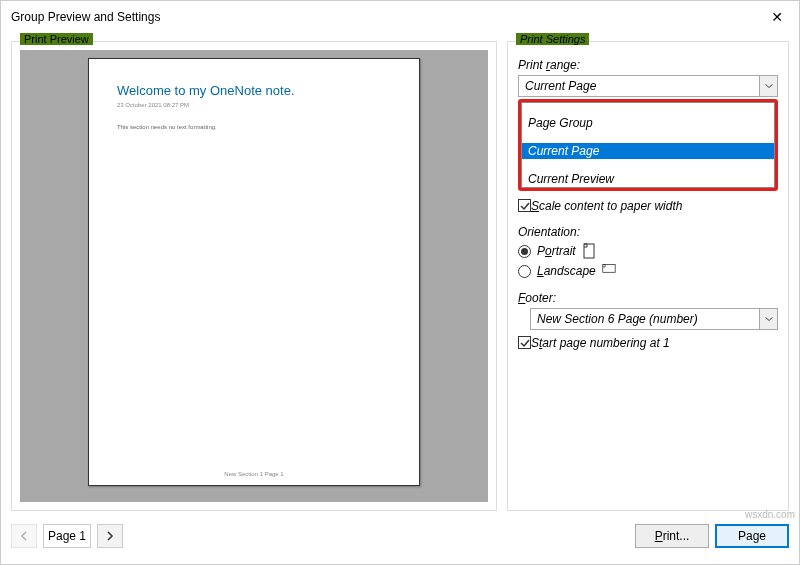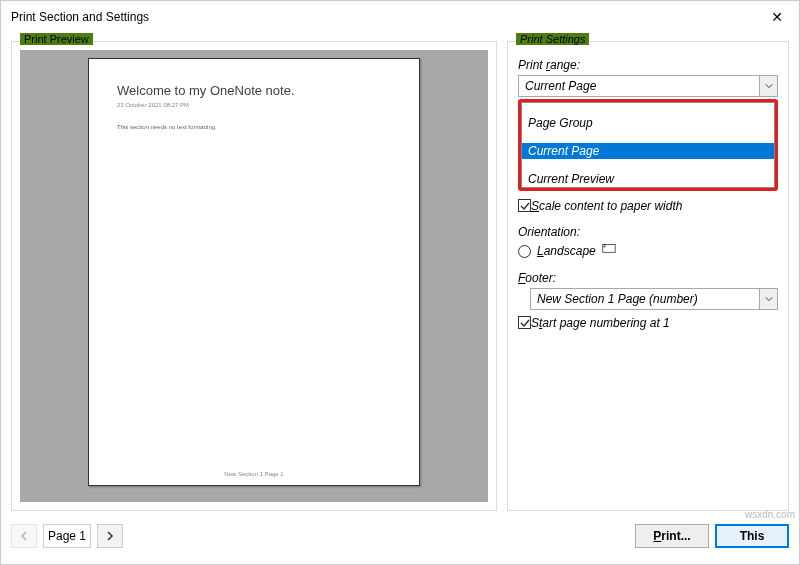--- a/index.html
+++ b/index.html
@@ -8,21 +8,21 @@
 .titlebar { height: 32px; display: flex; align-items: center; padding: 0 10px; background: #fff; position: relative; font-size: 12px; }
 .titlebar-title { flex: 1; }
 .close-x { width: 40px; height: 30px; display: flex; align-items: center; justify-content: center; cursor: pointer; font-size: 14px; font-family: Arial; position: absolute; right: 2px; top: 1px; }
 .body { flex: 1; display: flex; padding: 8px 10px 4px 10px; gap: 10px; }
 .groupbox { border: 1px solid #ddd; position: relative; padding: 8px; }
 .groupbox-label { position: absolute; top: -9px; left: 8px; background: #4d7c0f; padding: 0 4px; font-size: 11px; }
 .preview-group { width: 486px; height: 470px; }
 .settings-group { flex: 1; height: 470px; font-style: italic; }
 .preview-area { width: 100%; height: 100%; background: #a8a8a8; display: flex; align-items: flex-start; justify-content: center; padding-top: 8px; }
 .paper { width: 332px; height: 428px; background: #fff; border: 1px solid #333; box-shadow: 1px 1px 2px rgba(0,0,0,0.3); padding: 24px 28px 12px 28px; position: relative; display: flex; flex-direction: column; }
-.paper-title { font-family: "Calibri Light", "Segoe UI Light", sans-serif; font-size: 13px; color: #404040; margin-bottom: 4px; }
+.paper-title { font-family: "Calibri Light", "Segoe UI Light", sans-serif; font-size: 13px; color: #0369a1; margin-bottom: 4px; }
 .paper-meta { font-size: 6px; color: #888; margin-bottom: 16px; }
 .paper-body { font-size: 6px; color: #666; }
 .paper-footer { position: absolute; bottom: 8px; left: 0; right: 0; text-align: center; font-size: 6px; color: #888; }
 .settings-content { padding: 4px 2px; }
 .label { display: block; margin: 4px 0 3px 0; font-size: 12px; }
 .underline { text-decoration: underline; }
 .select-row { display: flex; align-items: stretch; margin-bottom: 0; }
 .select-display { flex: 1; border: 1px solid #a8a8a8; padding: 3px 6px; font-size: 12px; height: 22px; display: flex; align-items: center; }
 .select-btn { width: 18px; border: 1px solid #a8a8a8; border-left: none; background: #efefef; display: flex; align-items: center; justify-content: center; height: 22px; }
 .chev svg { width: 8px; height: 8px; }
@@ -37,30 +37,30 @@
 .radio-outer { width: 13px; height: 13px; border: 1px solid #333; border-radius: 50%; display: flex; align-items: center; justify-content: center; background: #fff; }
 .radio-inner { width: 7px; height: 7px; border-radius: 50%; background: #333; }
 .orient-icon { width: 14px; height: 16px; display: inline-block; }
 .footer-select { display: flex; align-items: stretch; margin: 2px 0 6px 12px; }
 .footer-display { flex: 1; border: 1px solid #a8a8a8; padding: 3px 6px; font-size: 12px; height: 22px; display: flex; align-items: center; }
 .bottom-bar { height: 40px; display: flex; padding: 0 10px; gap: 6px; }
 .nav-btn { width: 26px; height: 24px; border: 1px solid #ccc; background: #f3f3f3; display: flex; align-items: center; justify-content: center; cursor: pointer; }
 .nav-btn.disabled { opacity: 0.5; }
 .page-input { width: 48px; height: 24px; border: 1px solid #ccc; padding: 0 4px; font-size: 12px; }
 .spacer { flex: 1; }
-.btn { min-width: 74px; height: 24px; border: 1px solid #aaa; background: #eee; cursor: pointer; font-size: 12px; padding: 0 10px; font-weight: bold; }
+.btn { min-width: 74px; height: 24px; border: 1px solid #aaa; background: #eee; cursor: pointer; font-size: 12px; padding: 0 10px; }
 .btn.default { border: 1px solid #0078d7; box-shadow: inset 0 0 0 1px #0078d7; background: #e5f1fb; }
 .watermark { position: absolute; right: 4px; bottom: 44px; font-size: 10px; color: #bbb; }
 </style>
 </head>
 <body>
 
 <div class="window">
   <div class="titlebar">
-    <span class="titlebar-title">Print Section and Settings</span>
+    <span class="titlebar-title">Group Preview and Settings</span>
     <div class="close-x">✕</div>
   </div>
 
   <div class="body">
 
     <div class="groupbox preview-group">
       <span class="groupbox-label">Print Preview</span>
       <div class="preview-area">
         <div class="paper">
           <div class="paper-title">Welcome to my OneNote note.</div>
@@ -97,33 +97,45 @@
           <div class="chk">
             <svg viewBox="0 0 10 10">
                 <path d="M1 5 L4 8 L9 2" stroke="#333" fill="none" stroke-width="1.5"></path>
               </svg>
           </div>
           <span><span class="underline">S</span>cale content to paper width</span>
         </div>
 
         <span class="label">Orientation:</span>
         <div class="radio-row">
+          <div class="radio-outer">
+              <div class="radio-inner"></div>
+            </div>
+          <span>P<span class="underline">o</span>rtrait</span>
+          <span class="orient-icon">
+            <svg viewBox="0 0 14 16">
+                <rect x="2" y="1" width="10" height="14" fill="none" stroke="#333"></rect>
+                <path d="M2 1 L5 1 L5 4 L2 4" fill="none" stroke="#333"></path>
+              </svg>
+          </span>
+        </div>
+        <div class="radio-row">
           <div class="radio-outer"></div>
           <span><span class="underline">L</span>andscape</span>
           <span class="orient-icon">
             <svg viewBox="0 0 18 14">
                 <rect x="1" y="2" width="16" height="10" fill="none" stroke="#333"></rect>
                 <path d="M1 2 L4 2 L4 5 L1 5" fill="none" stroke="#333"></path>
               </svg>
           </span>
         </div>
 
         <span class="label" style="margin-top:12px"><span class="underline">F</span>ooter:</span>
         <div class="footer-select">
-          <div class="footer-display">New Section 1 Page (number)</div>
+          <div class="footer-display">New Section 6 Page (number)</div>
           <div class="select-btn chev">
             <svg viewBox="0 0 10 10">
                 <path d="M1 3 L5 7 L9 3" stroke="#333" fill="none" stroke-width="1.2"></path>
               </svg>
           </div>
         </div>
 
         <div class="chk-row" style="margin-top:4px">
           <div class="chk">
             <svg viewBox="0 0 10 10">
@@ -144,17 +156,17 @@
         </svg>
     </div>
     <input class="page-input" value="Page 1" style="">
     <div class="nav-btn">
       <svg width="10" height="10" viewBox="0 0 10 10">
           <path d="M3 1 L7 5 L3 9" stroke="#333" fill="none" stroke-width="1.5"></path>
         </svg>
     </div>
     <div class="spacer"></div>
     <button class="btn"><span class="underline">P</span>rint...</button>
-    <button class="btn default">This</button>
+    <button class="btn default">Page</button>
   </div>
 
   <div class="watermark">wsxdn.com</div>
 </div>
 
 </body></html>

